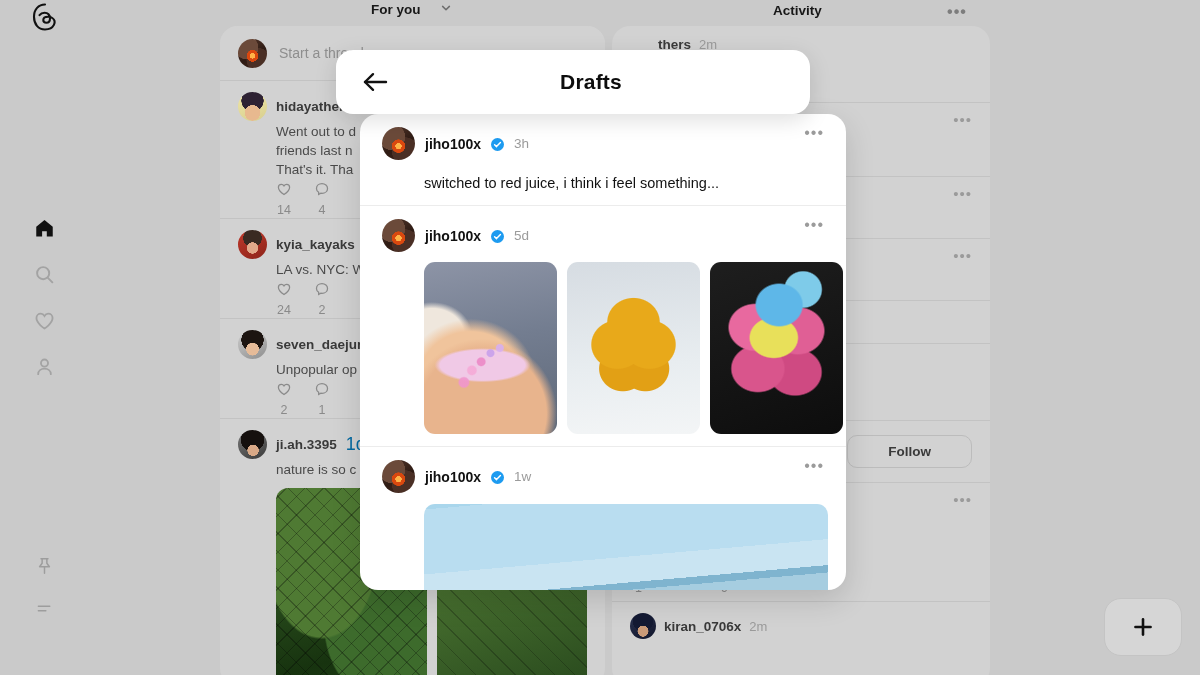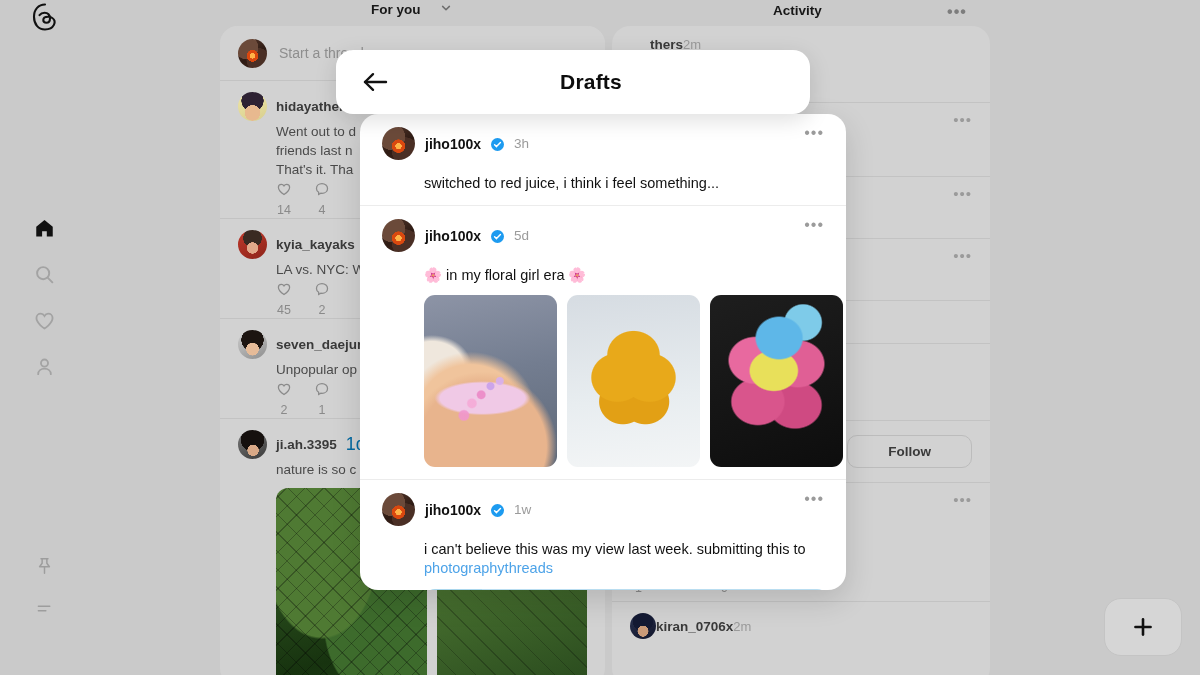--- a/index.html
+++ b/index.html
@@ -110,21 +110,21 @@
   }
   .img-plant2 {
     border-radius: 12px;
     background:
       repeating-linear-gradient(45deg, rgba(0,0,0,.22) 0 1px, transparent 1px 14px),
       linear-gradient(160deg,#5d8a3c,#23431a);
   }
 
   
   .act-item { padding: 11px 18px 12px 18px; border-top: 1px solid #c3c3c3; position: relative; }
-  .act-head { display: flex; align-items: center; }
+  .act-head { display: flex; align-items: center; gap: 8px; }
   .act-name { font-size: 13.5px; font-weight: 700; color: #3a3a3a; }
   .act-time { font-size: 13px; color: #9a9a9a; }
   .act-line { font-size: 13.5px; color: #6e6e6e; line-height: 19px; margin-left: 0; white-space: nowrap; }
   .act-dots { position: absolute; right: 18px; top: 14px; color: #9b9b9b; font-size: 15px; letter-spacing: 1px; line-height: 6px; }
   .follow-btn {
     display: inline-block; border: 1px solid #bcbcbc; border-radius: 10px;
     padding: 8px 40px; font-size: 13.5px; font-weight: 700; color: #3a3a3a;
     background: transparent;
   }
   .hearts { color: #e0191d; font-size: 15px; letter-spacing: 1px; }
@@ -321,21 +321,21 @@
         <span class="post-name">kyia_kayaks</span>
       </div>
       <div class="post-body">
         <div class="post-line">LA vs. NYC: W</div>
       </div>
       <div class="post-actions">
         <span class="act">
           <svg width="16" height="16" viewBox="0 0 24 24">
               <path d="M12 20.3S3.6 15.1 3.6 9.5c0-2.7 2.1-4.6 4.5-4.6 1.7 0 3.1 1 3.9 2.3.8-1.3 2.2-2.3 3.9-2.3 2.4 0 4.5 1.9 4.5 4.6 0 5.6-8.4 10.8-8.4 10.8z" fill="none" stroke="#8a8a8a" stroke-width="1.9"></path>
             </svg>
-          <span>45</span>
+          <span>24</span>
         </span>
         <span class="act">
           <svg width="16" height="16" viewBox="0 0 24 24">
               <path d="M12 3.8c-4.7 0-8.3 3.2-8.3 7.3 0 2.4 1.3 4.5 3.3 5.8v3.3l3.3-2a9.8 9.8 0 0 0 1.7.2c4.7 0 8.3-3.2 8.3-7.3S16.7 3.8 12 3.8z" fill="none" stroke="#8a8a8a" stroke-width="1.9"></path>
             </svg>
           <span>2</span>
         </span>
       </div>
     </div>
 
@@ -509,42 +509,40 @@
         <div class="avatar av33 av-jiho"></div>
         <span class="draft-name">jiho100x</span>
         <span class="verified">
           <svg width="13" height="13" viewBox="0 0 16 16">
               <circle cx="8" cy="8" r="8" fill="#1d9bf0"></circle>
               <path d="M4.4 8.2 6.8 10.6 11.6 5.6" fill="none" stroke="#fff" stroke-width="1.8" stroke-linecap="round" stroke-linejoin="round"></path>
             </svg>
         </span>
         <span class="draft-time">5d</span>
       </div>
-      <div class="draft-text">🌸 in my floral girl era 🌸</div>
       <div class="draft-media">
         <div class="thumb img-ring"></div>
         <div class="thumb img-jelly"></div>
         <div class="thumb img-balloon"></div>
       </div>
     </div>
 
     <div class="draft">
       <div class="draft-dots">•••</div>
       <div class="draft-head">
         <div class="avatar av33 av-jiho"></div>
         <span class="draft-name">jiho100x</span>
         <span class="verified">
           <svg width="13" height="13" viewBox="0 0 16 16">
               <circle cx="8" cy="8" r="8" fill="#1d9bf0"></circle>
               <path d="M4.4 8.2 6.8 10.6 11.6 5.6" fill="none" stroke="#fff" stroke-width="1.8" stroke-linecap="round" stroke-linejoin="round"></path>
             </svg>
         </span>
         <span class="draft-time">1w</span>
       </div>
-      <div class="draft-text"><span>i can't believe this was my view last week. submitting this to </span><br><span class="draft-link">photographythreads</span></div>
       <div class="thumb-wide img-coast">
         
         
       </div>
     </div>
   </div>
 
 </div>
 
 </body></html>

